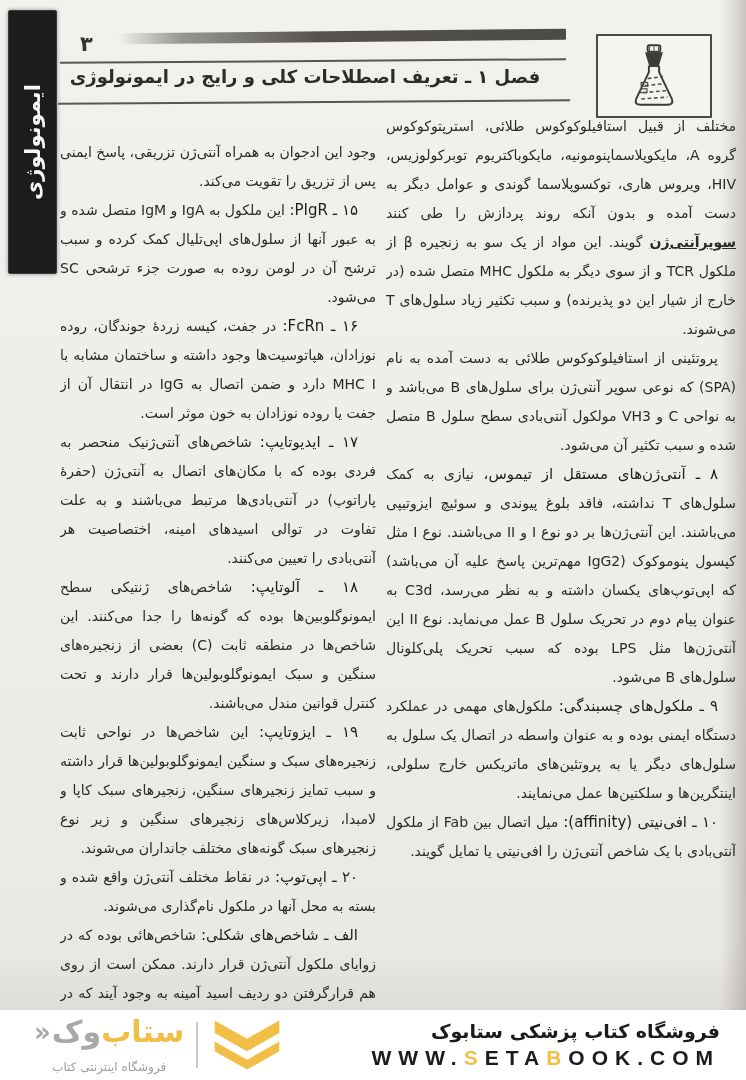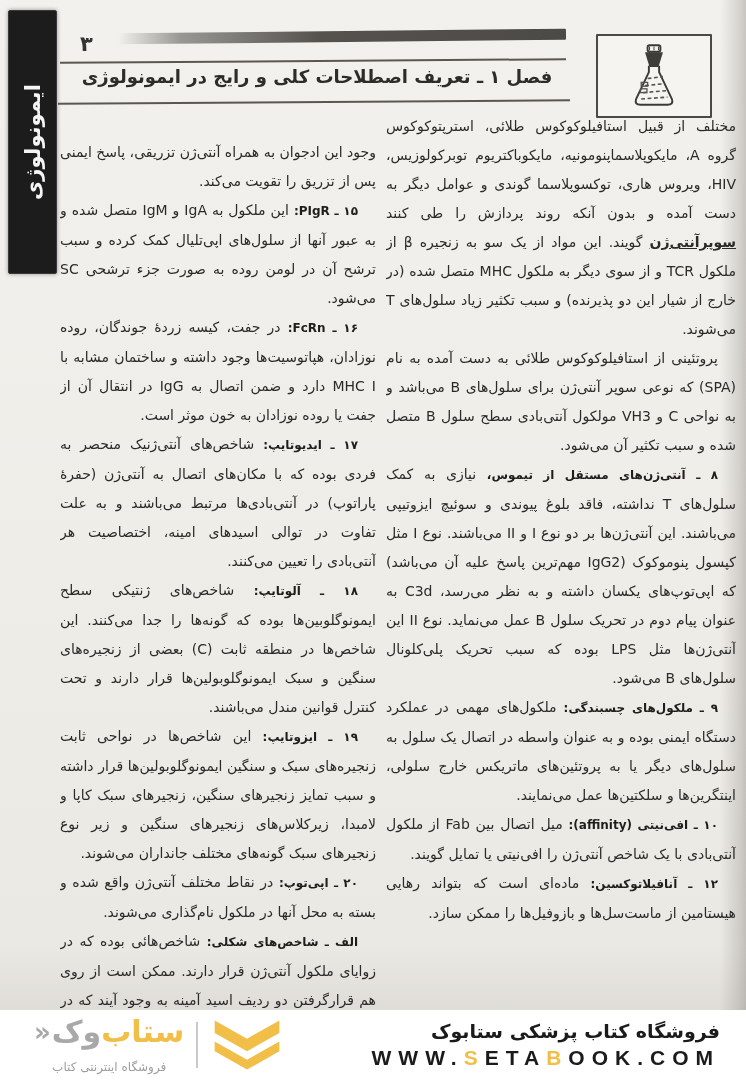--- a/index.html
+++ b/index.html
@@ -35,39 +35,39 @@
   .page-num{position:absolute;left:80px;top:32px;font-size:21px;font-weight:bold;color:#333;}
   .deco-bar{
     position:absolute;left:118px;top:31px;width:448px;height:11px;
     background:linear-gradient(90deg,rgba(80,78,75,0) 0%,rgba(80,78,75,.55) 14%,#55524e 45%,#4c4a47 100%);
     transform:rotate(-0.6deg);border-radius:1px;
   }
   .rule{position:absolute;height:0;border-top:2px solid #5a574f;}
   .rule-top{left:60px;top:60px;width:506px;transform:rotate(-0.4deg);}
   .rule-bottom{left:58px;top:101px;width:512px;transform:rotate(-0.4deg);}
   .chapter-title{
-    position:absolute;left:64px;top:66px;width:506px;
+    position:absolute;left:52px;top:66px;width:506px;
     direction:rtl;text-align:center;font-size:18px;font-weight:bold;color:#2e2c28;
   }
   .flask-box{
     position:absolute;left:596px;top:34px;width:112px;height:80px;
     border:2px solid #4b4945;background:#f6f4f0;border-radius:1px;
     display:flex;align-items:center;justify-content:center;
   }
   .flask-box svg{width:64px;height:68px;}
   
   .col{
     position:absolute;direction:rtl;text-align:justify;color:#2c2a27;
     font-size:14px;line-height:29px;overflow:hidden;
   }
   .col-right{left:386px;top:112px;width:350px;height:892px;}
   .col-left{left:60px;top:138px;width:316px;height:870px;}
   .col p{margin:0;}
   .col p.ind{text-indent:18px;}
-  .lead{font-weight:bold;font-size:12px;color:#201e1b;}
+  .lead{font-weight:normal;font-size:15px;color:#201e1b;}
   .bold-inline{font-weight:bold;text-decoration:underline;}
   
   .footer{
     position:absolute;left:0;top:1010px;width:746px;height:70px;background:#ffffff;
     display:flex;align-items:center;justify-content:space-between;
   }
   .logo-block{display:flex;align-items:center;gap:12px;margin-left:34px;direction:ltr;}
   .wordmark{display:flex;flex-direction:column;align-items:center;direction:rtl;}
   .wordmark-row{display:flex;direction:rtl;align-items:flex-end;font-weight:bold;font-size:30px;line-height:30px;letter-spacing:-1px;}
   .wm-yellow{color:#F1BE48;}
@@ -116,21 +116,20 @@
       <rect x="29" y="72" width="10" height="6" fill="none" stroke="#55534f" stroke-width="2"></rect>
     </svg>
   </div>
 
   <div class="col col-right">
     <p><span>مختلف از قبیل استافیلوکوکوس طلائی، استرپتوکوکوس گروه A، مایکوپلاسماپنومونیه، مایکوباکتریوم توبرکولوزیس، HIV، ویروس هاری، توکسوپلاسما گوندی و عوامل دیگر به دست آمده و بدون آنکه روند پردازش را طی کنند </span><span class="bold-inline">سوپرآنتی‌ژن</span><span> گویند. این مواد از یک سو به زنجیره β از ملکول TCR و از سوی دیگر به ملکول MHC متصل شده (در خارج از شیار این دو پذیرنده) و سبب تکثیر زیاد سلول‌های T می‌شوند.</span></p>
     <p class="ind"><span>پروتئینی از استافیلوکوکوس طلائی به دست آمده به نام (SPA) که نوعی سوپر آنتی‌ژن برای سلول‌های B می‌باشد و به نواحی C و VH3 مولکول آنتی‌بادی سطح سلول B متصل شده و سبب تکثیر آن می‌شود.</span></p>
     <p class="ind"><span class="lead">۸ ـ آنتی‌ژن‌های مستقل از تیموس،</span><span> نیازی به کمک سلول‌های T نداشته، فاقد بلوغ پیوندی و سوئیچ ایزوتیپی می‌باشند. این آنتی‌ژن‌ها بر دو نوع I و II می‌باشند. نوع I مثل کپسول پنوموکوک (IgG2 مهم‌ترین پاسخ علیه آن می‌باشد) که اپی‌توپ‌های یکسان داشته و به نظر می‌رسد، C3d به عنوان پیام دوم در تحریک سلول B عمل می‌نماید. نوع II این آنتی‌ژن‌ها مثل LPS بوده که سبب تحریک پلی‌کلونال سلول‌های B می‌شود.</span></p>
     <p class="ind"><span class="lead">۹ ـ ملکول‌های چسبندگی:</span><span> ملکول‌های مهمی در عملکرد دستگاه ایمنی بوده و به عنوان واسطه در اتصال یک سلول به سلول‌های دیگر یا به پروتئین‌های ماتریکس خارج سلولی، اینتگرین‌ها و سلکتین‌ها عمل می‌نمایند.</span></p>
     <p class="ind"><span class="lead">۱۰ ـ افی‌نیتی (affinity):</span><span> میل اتصال بین Fab از ملکول آنتی‌بادی با یک شاخص آنتی‌ژن را افی‌نیتی یا تمایل گویند.</span></p>
-    <p class="ind"><span class="lead">۱۲ ـ آنافیلاتوکسین:</span><span> ماده‌ای است که بتواند رهایی هیستامین از ماست‌سل‌ها و بازوفیل‌ها را ممکن سازد.</span></p>
 
   </div>
 
   <div class="col col-left">
     <p><span>وجود این ادجوان به همراه آنتی‌ژن تزریقی، پاسخ ایمنی پس از تزریق را تقویت می‌کند.</span></p>
     <p class="ind"><span class="lead">۱۵ ـ PIgR:</span><span> این ملکول به IgA و IgM متصل شده و به عبور آنها از سلول‌های اپی‌تلیال کمک کرده و سبب ترشح آن در لومن روده به صورت جزء ترشحی SC می‌شود.</span></p>
     <p class="ind"><span class="lead">۱۶ ـ FcRn:</span><span> در جفت، کیسه زردهٔ جوندگان، روده نوزادان، هپاتوسیت‌ها وجود داشته و ساختمان مشابه با MHC I دارد و ضمن اتصال به IgG در انتقال آن از جفت یا روده نوزادان به خون موثر است.</span></p>
     <p class="ind"><span class="lead">۱۷ ـ ایدیوتایپ:</span><span> شاخص‌های آنتی‌ژنیک منحصر به فردی بوده که با مکان‌های اتصال به آنتی‌ژن (حفرهٔ پاراتوپ) در آنتی‌بادی‌ها مرتبط می‌باشند و به علت تفاوت در توالی اسیدهای امینه، اختصاصیت هر آنتی‌بادی را تعیین می‌کنند.</span></p>
     <p class="ind"><span class="lead">۱۸ ـ آلوتایپ:</span><span> شاخص‌های ژنتیکی سطح ایمونوگلوبین‌ها بوده که گونه‌ها را جدا می‌کنند. این شاخص‌ها در منطقه ثابت (C) بعضی از زنجیره‌های سنگین و سبک ایمونوگلوبولین‌ها قرار دارند و تحت کنترل قوانین مندل می‌باشند.</span></p>
     <p class="ind"><span class="lead">۱۹ ـ ایزوتایپ:</span><span> این شاخص‌ها در نواحی ثابت زنجیره‌های سبک و سنگین ایمونوگلوبولین‌ها قرار داشته و سبب تمایز زنجیرهای سنگین، زنجیرهای سبک کاپا و لامبدا، زیرکلاس‌های زنجیرهای سنگین و زیر نوع زنجیرهای سبک گونه‌های مختلف جانداران می‌شوند.</span></p>

